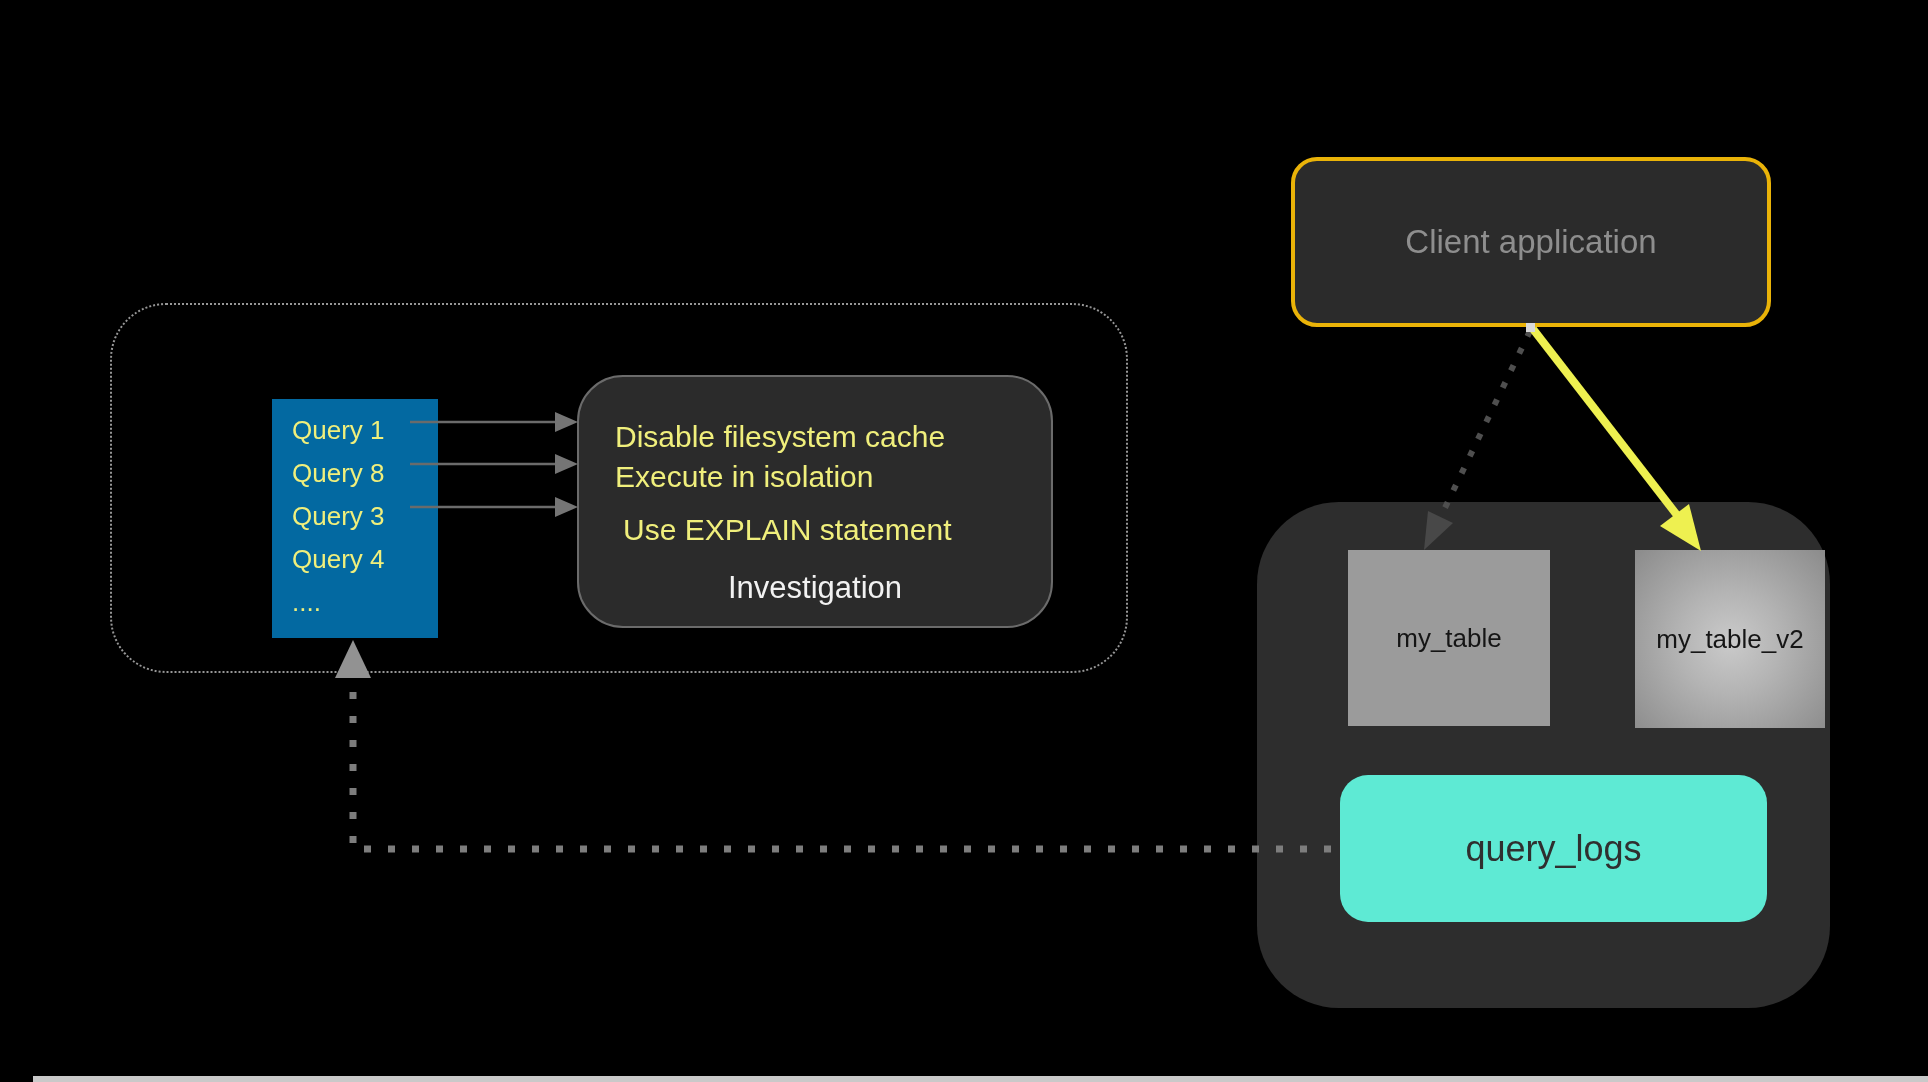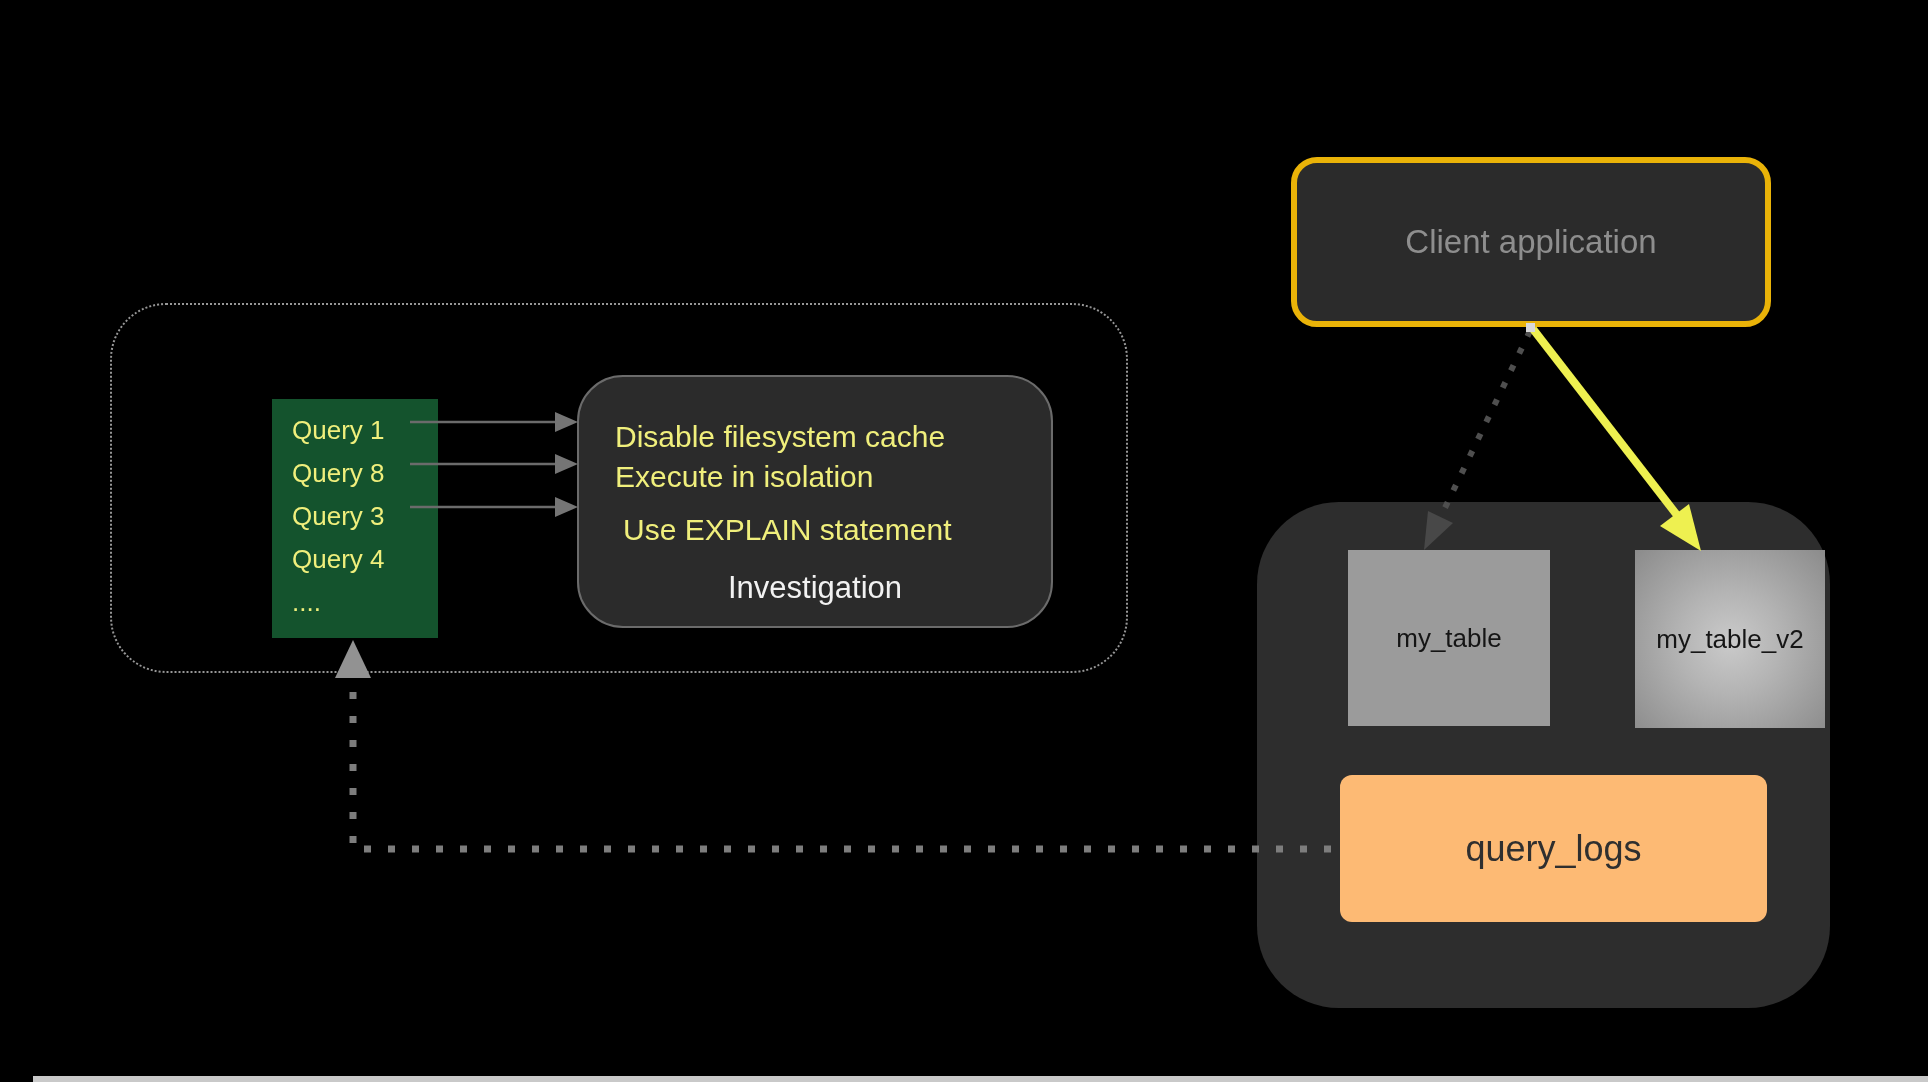--- a/index.html
+++ b/index.html
@@ -5,35 +5,35 @@
   html,body{margin:0;padding:0;background:#000;}
   body{
     width:1928px;height:1082px;position:relative;overflow:hidden;
     font-family:"Liberation Sans", sans-serif;
   }
   .abs{position:absolute;}
 
   
   .client-box{
     left:1291px;top:157px;width:480px;height:170px;
-    background:#2b2b2b;border:6px solid #eab308;border-radius:26px;
+    background:#2b2b2b;border:4px solid #eab308;border-radius:26px;
     display:flex;align-items:center;justify-content:center;
     color:#8e8e8e;font-size:33px;box-sizing:border-box;
   }
 
   
   .dotted-container{
     left:110px;top:303px;width:1018px;height:370px;
     border:2px dotted #979797;border-radius:56px;box-sizing:border-box;
   }
 
   
   .query-box{
     left:272px;top:399px;width:166px;height:239px;
-    background:#14532d;box-sizing:border-box;
+    background:#0369a1;box-sizing:border-box;
     padding:10px 0 0 20px;
     color:#f0ef7c;font-size:26px;line-height:43px;
   }
 
   
   .investigation-box{
     left:577px;top:375px;width:476px;height:253px;
     background:#2b2b2b;border:2px solid #6b6b6b;border-radius:46px;
     box-sizing:border-box;
   }
@@ -56,21 +56,21 @@
     position:absolute;display:flex;align-items:center;justify-content:center;
     color:#151515;font-size:26px;margin-left:28px;
   }
   .my-table{left:63px;top:48px;width:202px;height:176px;background:#9b9b9b;}
   .my-table-v2{
     left:350px;top:48px;width:190px;height:178px;
     background:radial-gradient(circle at 50% 52%, #cacaca 0%, #b4b4b4 38%, #8b8b8b 100%);
   }
   .query-logs{
     position:absolute;left:83px;top:273px;width:427px;height:147px;
-    background:#fdba74;border-radius:12px;
+    background:#5eead4;border-radius:28px;
     display:flex;align-items:center;justify-content:center;
     color:#2f2f2f;font-size:36px;
   }
   .ch-logo{
     position:absolute;left:0;right:0;bottom:8px;
     display:flex;align-items:center;justify-content:center;gap:13px;
   }
   .ch-bars{display:flex;align-items:center;gap:5px;height:38px;}
   .ch-bar{width:5px;height:38px;background:#fafafa;}
   .ch-dot{width:5px;height:11px;background:#fafafa;}

